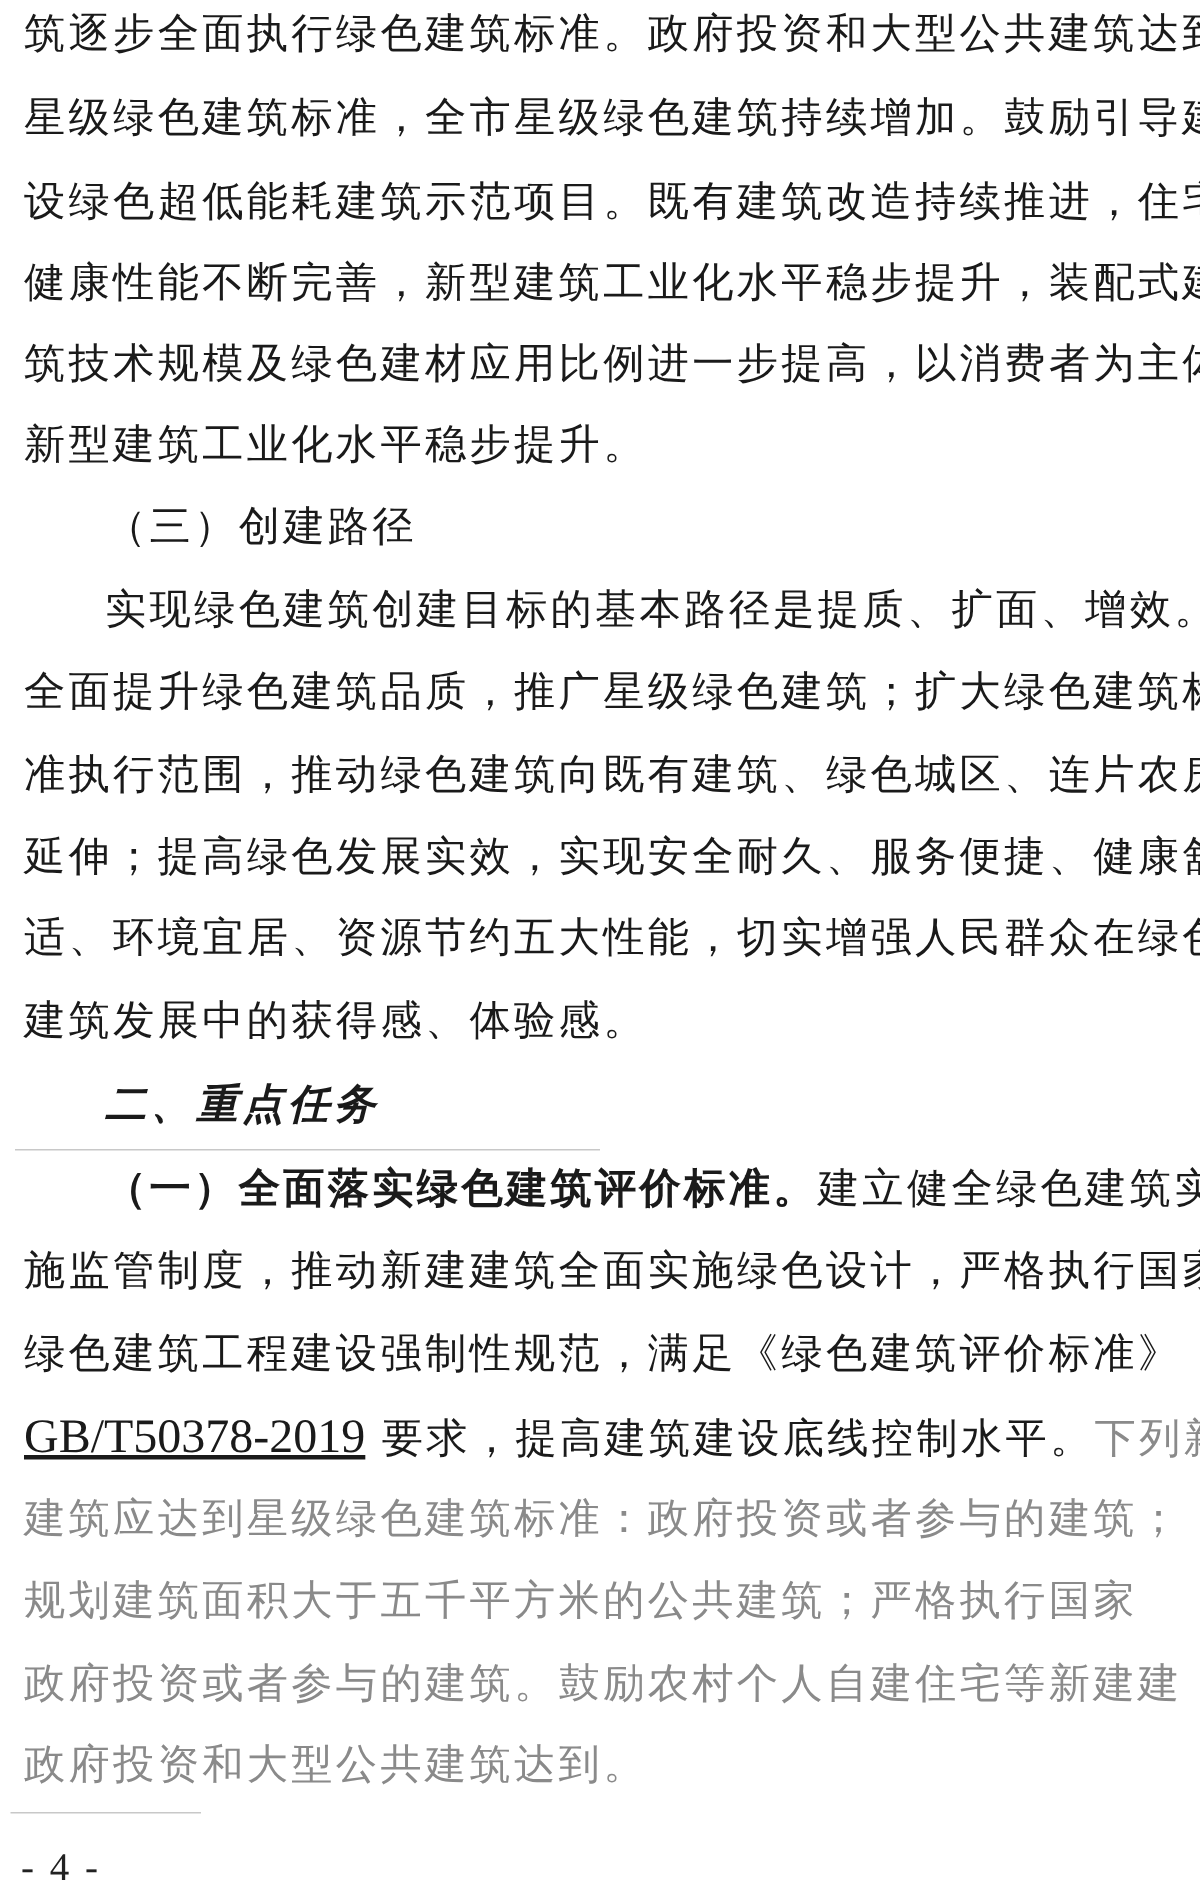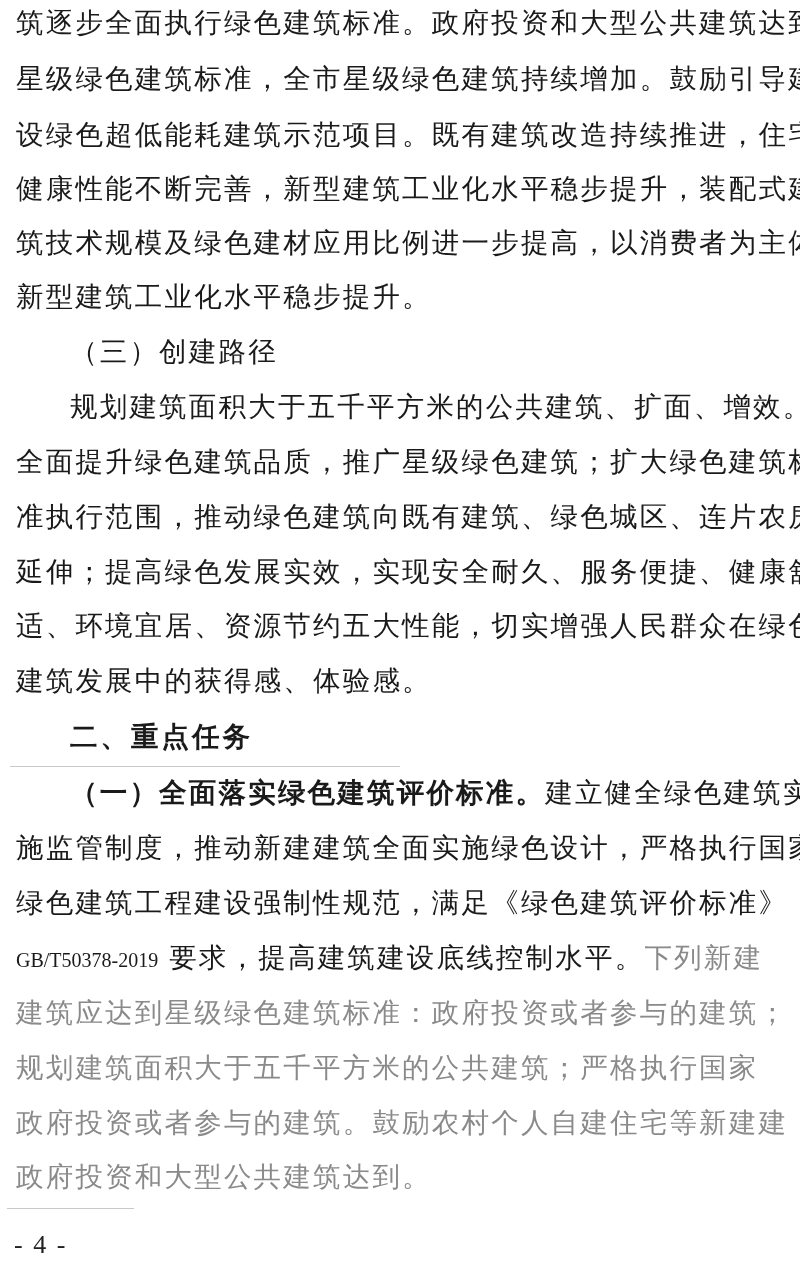--- a/index.html
+++ b/index.html
@@ -2,42 +2,42 @@
 <html><head>
 <meta charset="utf-8">
 <style>
   html, body { margin: 0; padding: 0; background: #ffffff; }
   body { width: 800px; height: 1268px; position: relative; overflow: hidden;
          font-family: "DejaVu Serif", "Liberation Serif", serif; color: #1a1a1a; }
   .line { position: absolute; left: 16px; width: 770px; height: 40px; line-height: 40px;
           font-size: 27.5px; white-space: nowrap; letter-spacing: 2.2px; }
   .indent { left: 70px; width: 716px; }
   .bold { font-weight: bold; text-align: center; }
-  .heading-h2 { font-family: "DejaVu Sans", "Liberation Sans", sans-serif; font-weight: bold; letter-spacing: 3px; }
+  .heading-h2 { font-family: "DejaVu Sans", "Liberation Sans", sans-serif; font-weight: bold; letter-spacing: 3px; font-style: italic; }
   .gray { color: #8a8a8a; }
-  .latin { font-family: "Liberation Serif", serif; letter-spacing: 0; font-size: 20px; }
+  .latin { font-family: "Liberation Serif", serif; letter-spacing: 0; font-size: 32px; text-decoration: underline; }
   .divider { position: absolute; height: 1px; background: #c8c8c8; }
   .page-num { position: absolute; left: 14px; top: 1230px; font-size: 26px; line-height: 30px;
               font-family: "Liberation Serif", serif; color: #222; letter-spacing: 2px; }
 </style>
 </head>
 <body>
 
 <div>
 
   <div class="line" style="top:2px">筑逐步全面执行绿色建筑标准。政府投资和大型公共建筑达到</div>
   <div class="line" style="top:58px">星级绿色建筑标准，全市星级绿色建筑持续增加。鼓励引导建</div>
   <div class="line" style="top:114px">设绿色超低能耗建筑示范项目。既有建筑改造持续推进，住宅</div>
   <div class="line" style="top:168px">健康性能不断完善，新型建筑工业化水平稳步提升，装配式建</div>
   <div class="line" style="top:222px">筑技术规模及绿色建材应用比例进一步提高，以消费者为主体</div>
   <div class="line" style="top:276px">新型建筑工业化水平稳步提升。</div>
 
   <div class="line indent" style="top:331px">（三）创建路径</div>
 
-  <div class="line indent" style="top:386px">规划建筑面积大于五千平方米的公共建筑、扩面、增效。</div>
+  <div class="line indent" style="top:386px">实现绿色建筑创建目标的基本路径是提质、扩面、增效。</div>
   <div class="line" style="top:441px">全面提升绿色建筑品质，推广星级绿色建筑；扩大绿色建筑标</div>
   <div class="line" style="top:496px">准执行范围，推动绿色建筑向既有建筑、绿色城区、连片农房</div>
   <div class="line" style="top:551px">延伸；提高绿色发展实效，实现安全耐久、服务便捷、健康舒</div>
   <div class="line" style="top:605px">适、环境宜居、资源节约五大性能，切实增强人民群众在绿色</div>
   <div class="line" style="top:660px">建筑发展中的获得感、体验感。</div>
 
   <div class="line indent heading-h2" style="top:716px">二、重点任务</div>
   <div class="divider" style="left:10px; top:766px; width:390px;"></div>
 
   <div class="line indent" style="top:772px">

